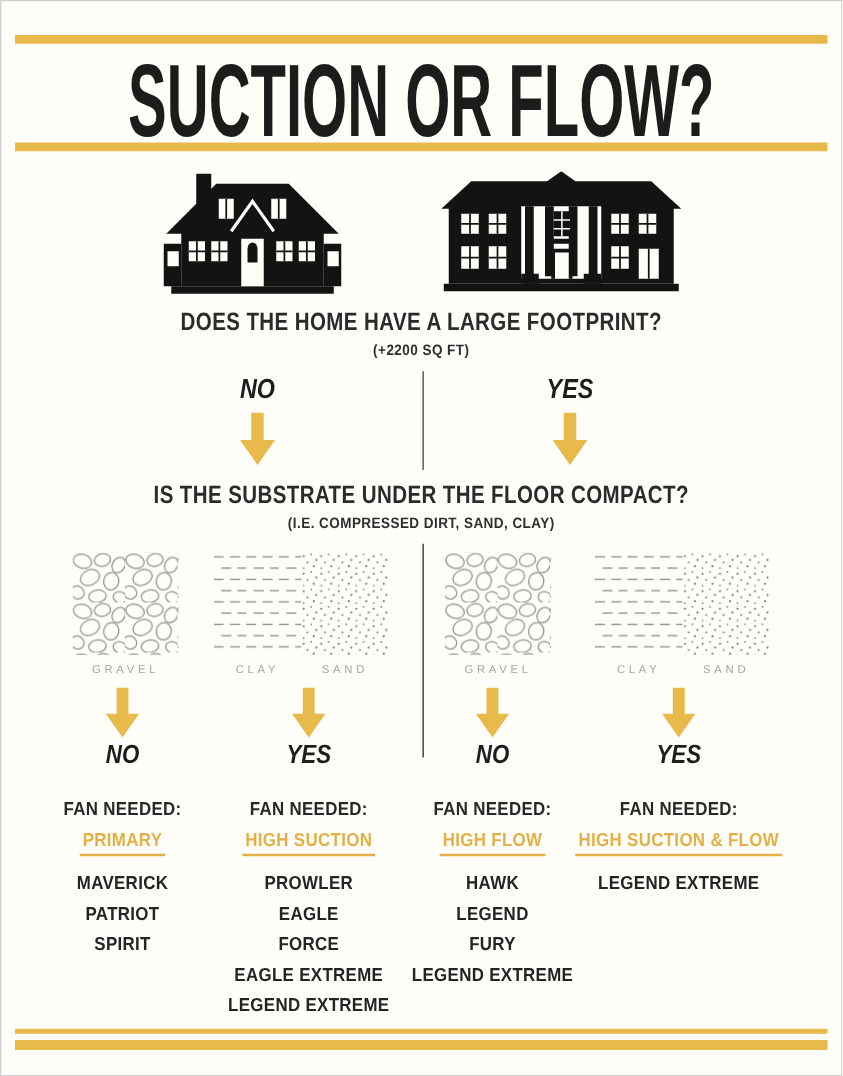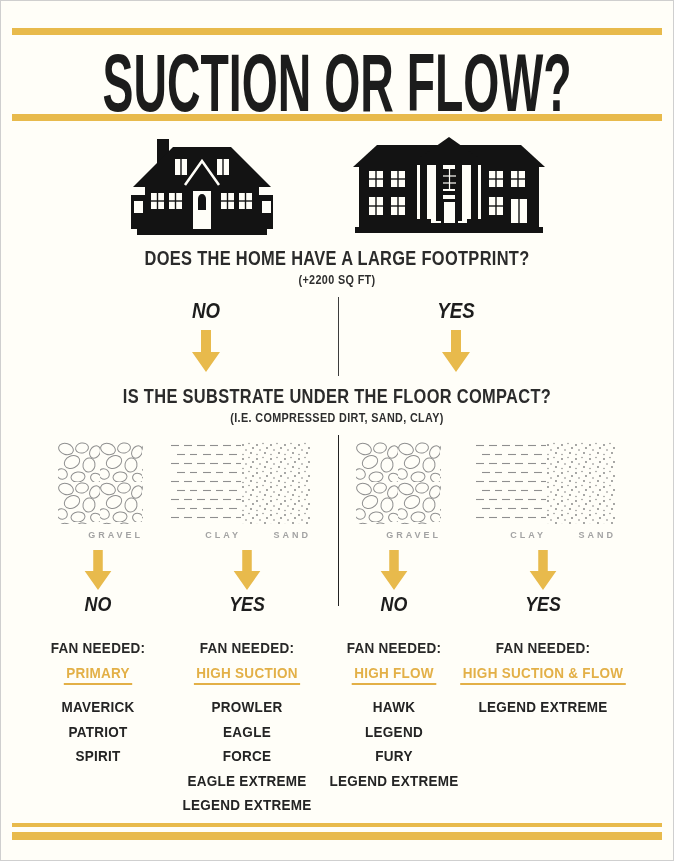--- a/index.html
+++ b/index.html
@@ -51,21 +51,21 @@
   .arrow.row2{top:549px;height:40px;}
 
   .vdivider{position:absolute;width:1px;background:#3d3d3d;}
   .vdivider.d1{left:337px;top:296px;height:79px;}
   .vdivider.d2{left:337px;top:434px;height:171px;background:#222;}
 
   .tex{position:absolute;top:441px;height:82px;}
   .tex svg{display:block;}
   .tex-label{
     position:absolute;top:529px;font-size:9px;letter-spacing:3px;
-    color:#a3a3a3;text-align:right;font-weight:bold;
+    color:#a3a3a3;text-align:center;font-weight:normal;
   }
 
   .branch{
     position:absolute;top:638px;text-align:center;
     transform:scaleX(0.9);transform-origin:center top;
   }
   .fan-header{font-size:15px;font-weight:bold;letter-spacing:0.3px;color:#282828;margin-bottom:8px;white-space:nowrap;}
   .fan-type-wrap{margin-bottom:10px;white-space:nowrap;}
   .fan-type{
     display:inline-block;font-size:15px;font-weight:bold;letter-spacing:0.3px;

